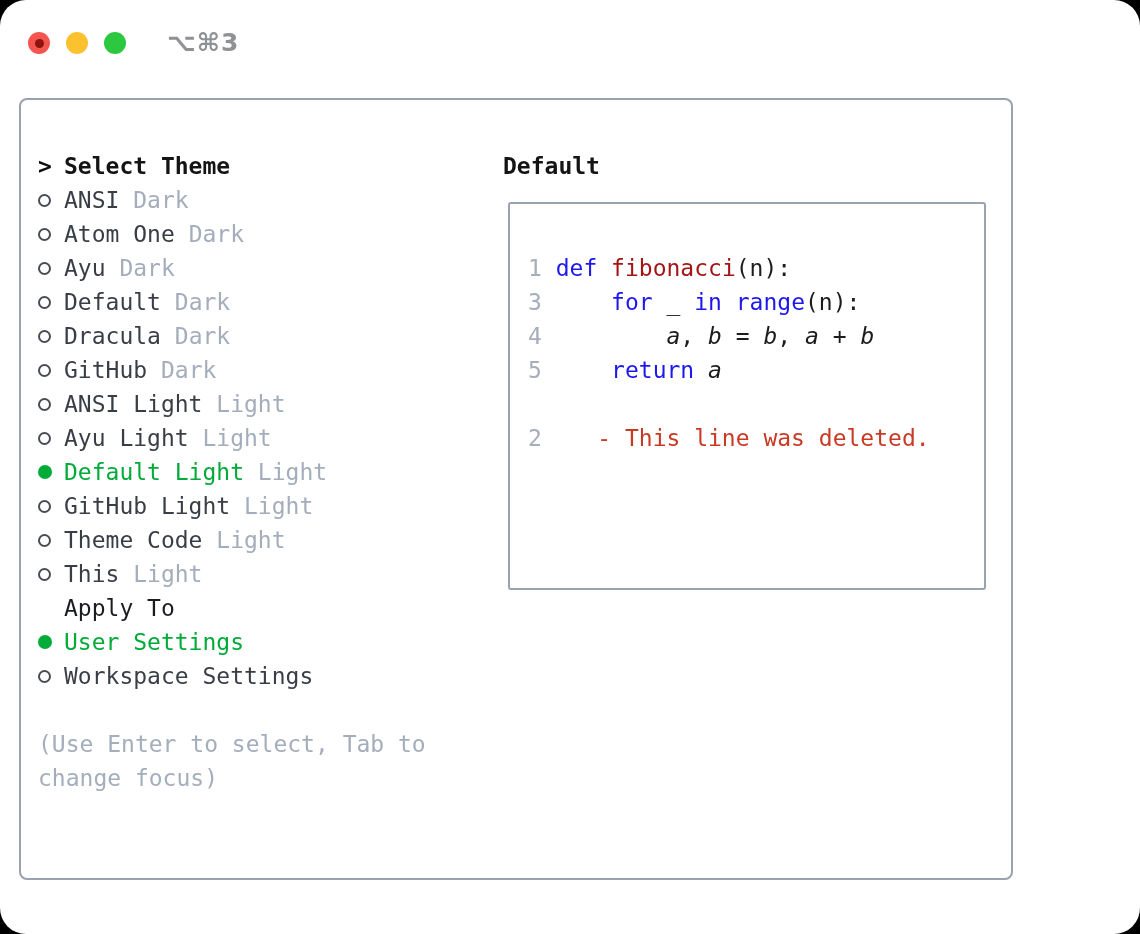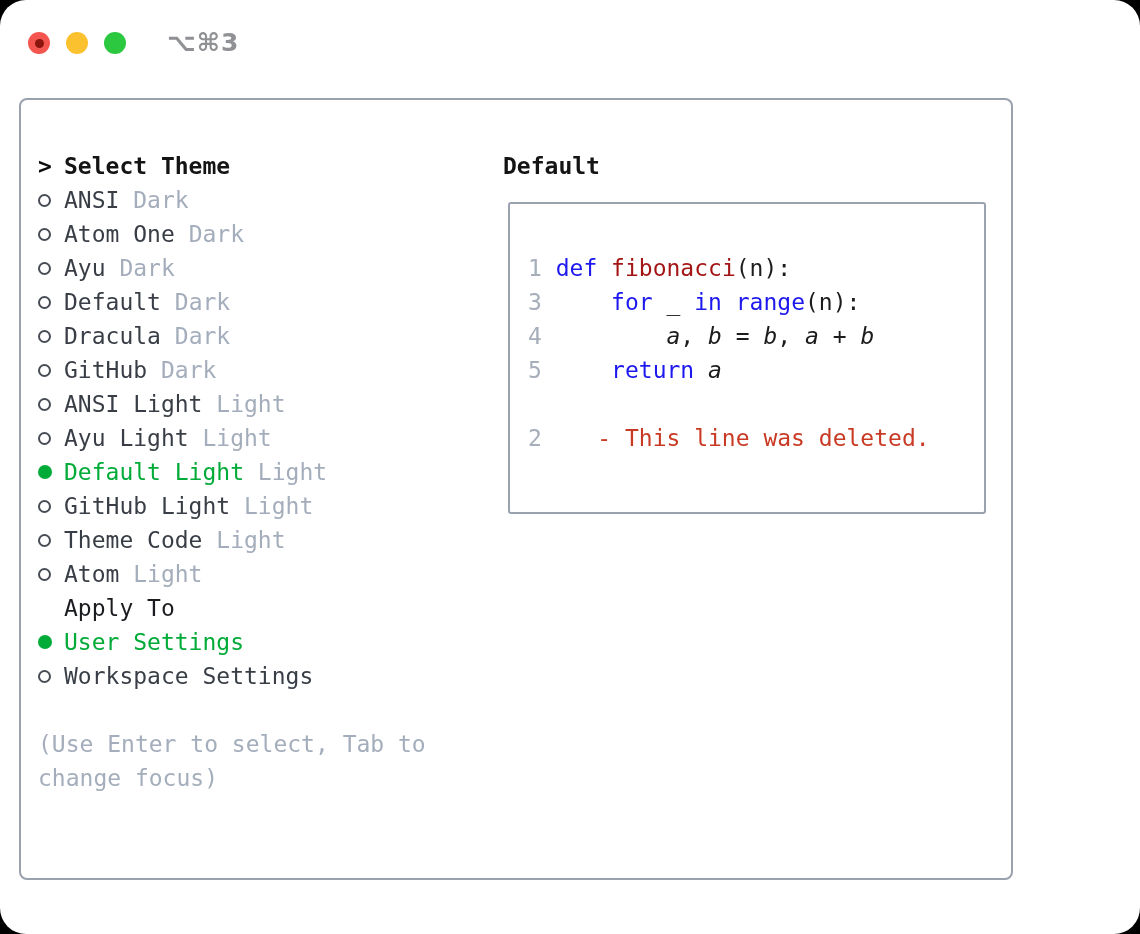--- a/index.html
+++ b/index.html
@@ -60,21 +60,21 @@
   .radio.sel { width:14px; height:14px; border:none; background:var(--accent-green); }
   .name { color:var(--item); }
   .row.sel .name { color:var(--accent-green); }
   .variant { color:var(--muted); margin-left:1ch; }
   .apply-group { }
   .hint { margin-top:34px; width:30ch; color:var(--muted); white-space:normal; }
   
   .preview-col { position:absolute; left:482px; top:49px; }
   .preview-box {
     margin-top:19px; margin-left:5px;
-    width:478px; height:312px;
+    width:478px; height:388px;
     border:2px solid var(--border);
     border-radius:3px;
     padding:47px 0 0 18px;
     background:#fff;
     overflow:hidden;
   }
   .code-line { height:34px; white-space:pre; }
   .kw  { color:var(--kw); }
   .fn  { color:var(--fn); }
   .pl  { color:#1c1c1c; }
@@ -159,21 +159,21 @@
     <span class="name">GitHub Light</span>
     <span class="variant">Light</span>
   </div>
           <div class="row option">
     <span class="cell"><span class="radio"></span></span>
     <span class="name">Theme Code</span>
     <span class="variant">Light</span>
   </div>
           <div class="row option">
     <span class="cell"><span class="radio"></span></span>
-    <span class="name">Atom</span>
+    <span class="name">This</span>
     <span class="variant">Light</span>
   </div>
         </div>
 
       <div class="apply-group">
         <div class="row">
           <span class="cell"></span>
           <span class="h2">Apply To</span>
         </div>
         <div id="apply-list">

